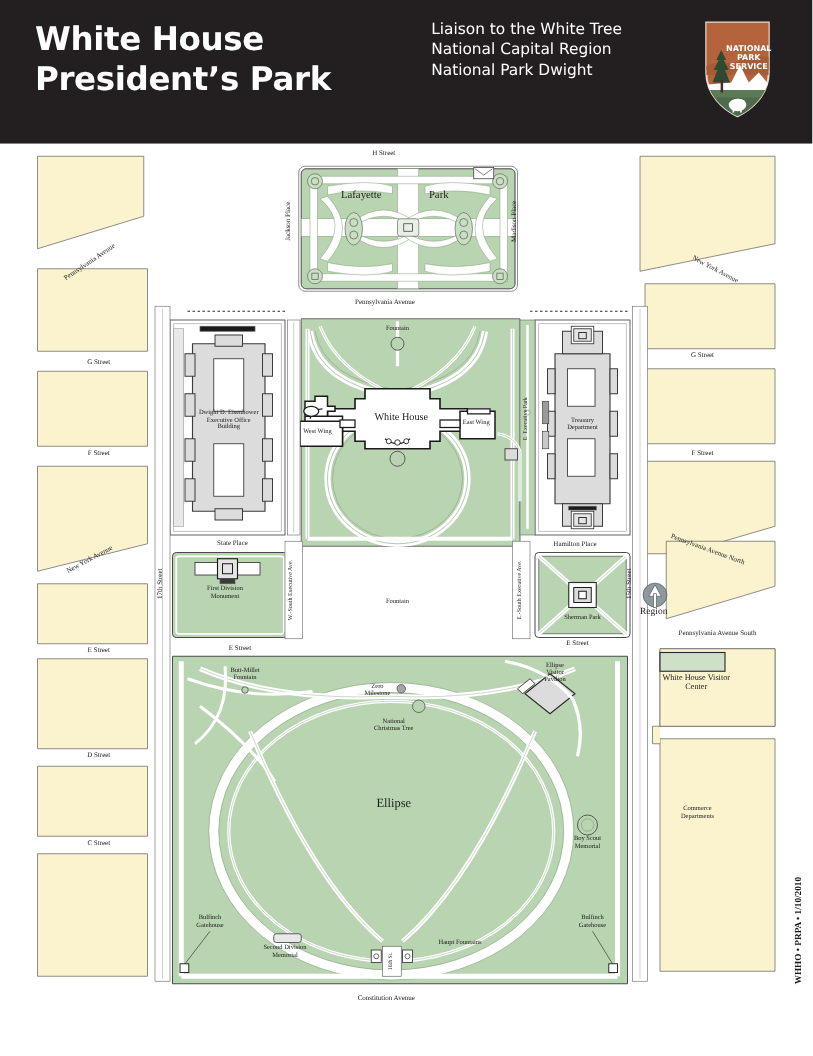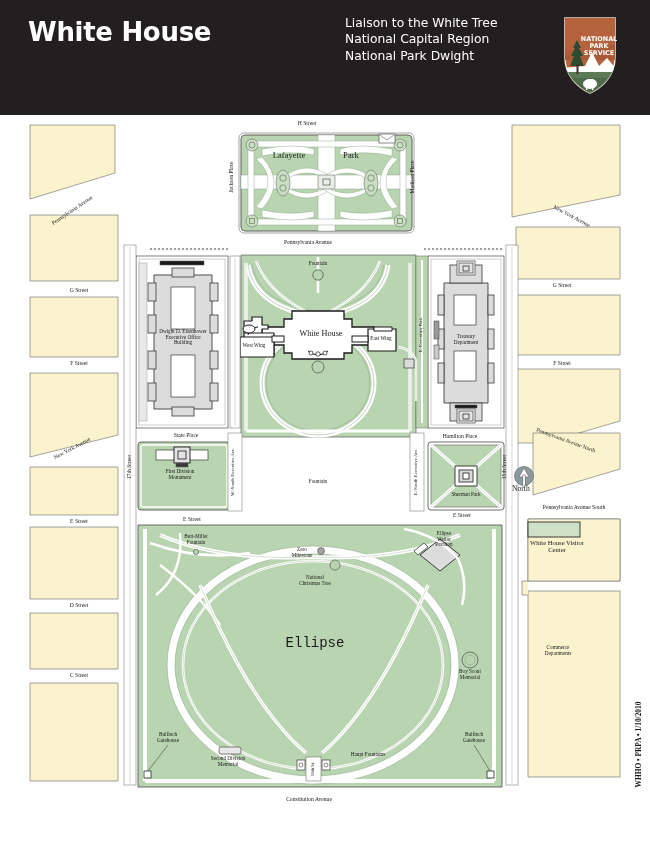--- a/index.html
+++ b/index.html
@@ -21,36 +21,37 @@
   .map{position:absolute;left:0;top:115px;width:650px;height:730px;background:#ffffff;}
   .map svg{display:block;}
 
   
   .lbl{position:absolute;font-family:"Liberation Serif",serif;color:#1a1a1a;
        text-align:center;white-space:pre;line-height:1.08;pointer-events:none;}
   .lbl-st{font-size:5.6px;}          
   .lbl-sm{font-size:5.2px;}          
   .lbl-md{font-size:6.6px;}          
   .lbl-lg{font-size:8.6px;}          
-  .lbl-ell{font-size:14px;font-family:Liberation Mono, monospace;}         
+  .lbl-ell{font-size:10px;}         
   .lbl-wh{font-size:8.2px;line-height:1.14;}
   .credit{position:absolute;font-family:"Liberation Serif",serif;font-weight:bold;
           font-size:7.4px;color:#1a1a1a;white-space:nowrap;
           transform:rotate(-90deg);transform-origin:50% 50%;}
   .compass-lbl{position:absolute;font-family:"Liberation Serif",serif;font-size:7.6px;color:#1a1a1a;}
 </style>
 </head>
 <body>
 
 <div class="page">
 
   <div class="header">
 
     <div class="hdr-title">
       <div>White House</div>
+      <div>President’s Park</div>
     </div>
 
     <div class="hdr-agency">
       <div>Liaison to the White Tree</div>
       <div>National Capital Region</div>
       <div>National Park Dwight</div>
     </div>
 
     <svg class="nps-logo" viewBox="0 0 62 82">
       <defs>
@@ -495,18 +496,18 @@
     <div class="lbl lbl-sm" style="left:315px;top:466px;width:32px;transform:translate(-50%,-50%);white-space:normal;">National Christmas Tree</div>
     <div class="lbl lbl-ell" style="left:315px;top:529px;transform:translate(-50%,-50%);">Ellipse</div>
     <div class="lbl lbl-sm" style="left:470px;top:560px;width:34px;transform:translate(-50%,-50%);white-space:normal;">Boy Scout Memorial</div>
     <div class="lbl lbl-sm" style="left:168px;top:623px;width:34px;transform:translate(-50%,-50%);white-space:normal;">Bulfinch Gatehouse</div>
     <div class="lbl lbl-sm" style="left:474px;top:623px;width:34px;transform:translate(-50%,-50%);white-space:normal;">Bulfinch Gatehouse</div>
     <div class="lbl lbl-sm" style="left:228px;top:647px;width:40px;transform:translate(-50%,-50%);white-space:normal;">Second Division Memorial</div>
     <div class="lbl lbl-sm" style="left:368px;top:640px;transform:translate(-50%,-50%);">Haupt Fountains</div>
     <div class="lbl lbl-md" style="left:557px;top:431px;width:56px;transform:translate(-50%,-50%);white-space:normal;">White House Visitor Center</div>
     <div class="lbl lbl-sm" style="left:558px;top:536px;width:48px;transform:translate(-50%,-50%);white-space:normal;">Commerce Departments</div>
 
-    <div class="compass-lbl" style="left:512px;top:369px;">North</div>
+    <div class="compass-lbl" style="left:512px;top:369px;">Region</div>
 
     <div class="credit" style="left:583px;top:625px;width:110px;text-align:center;">WHHO • PRPA • 1/10/2010</div>
 
   </div>
 </div>
 
 </body></html>

